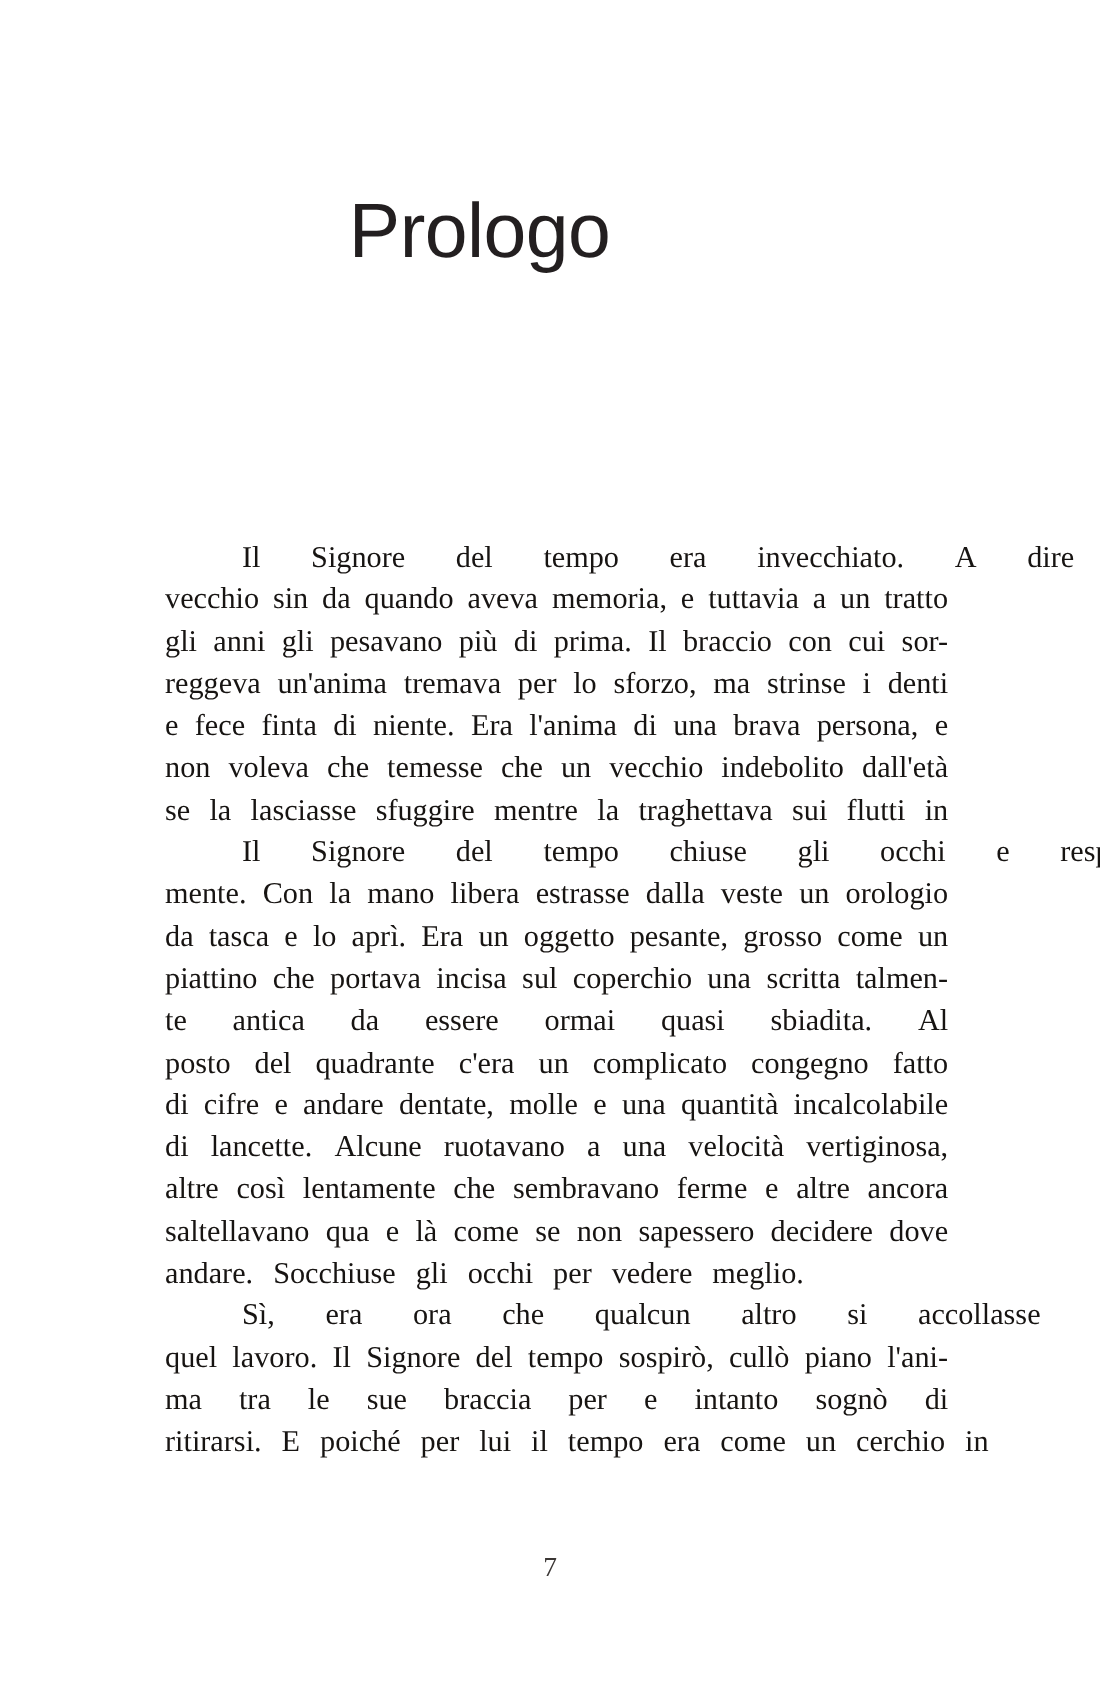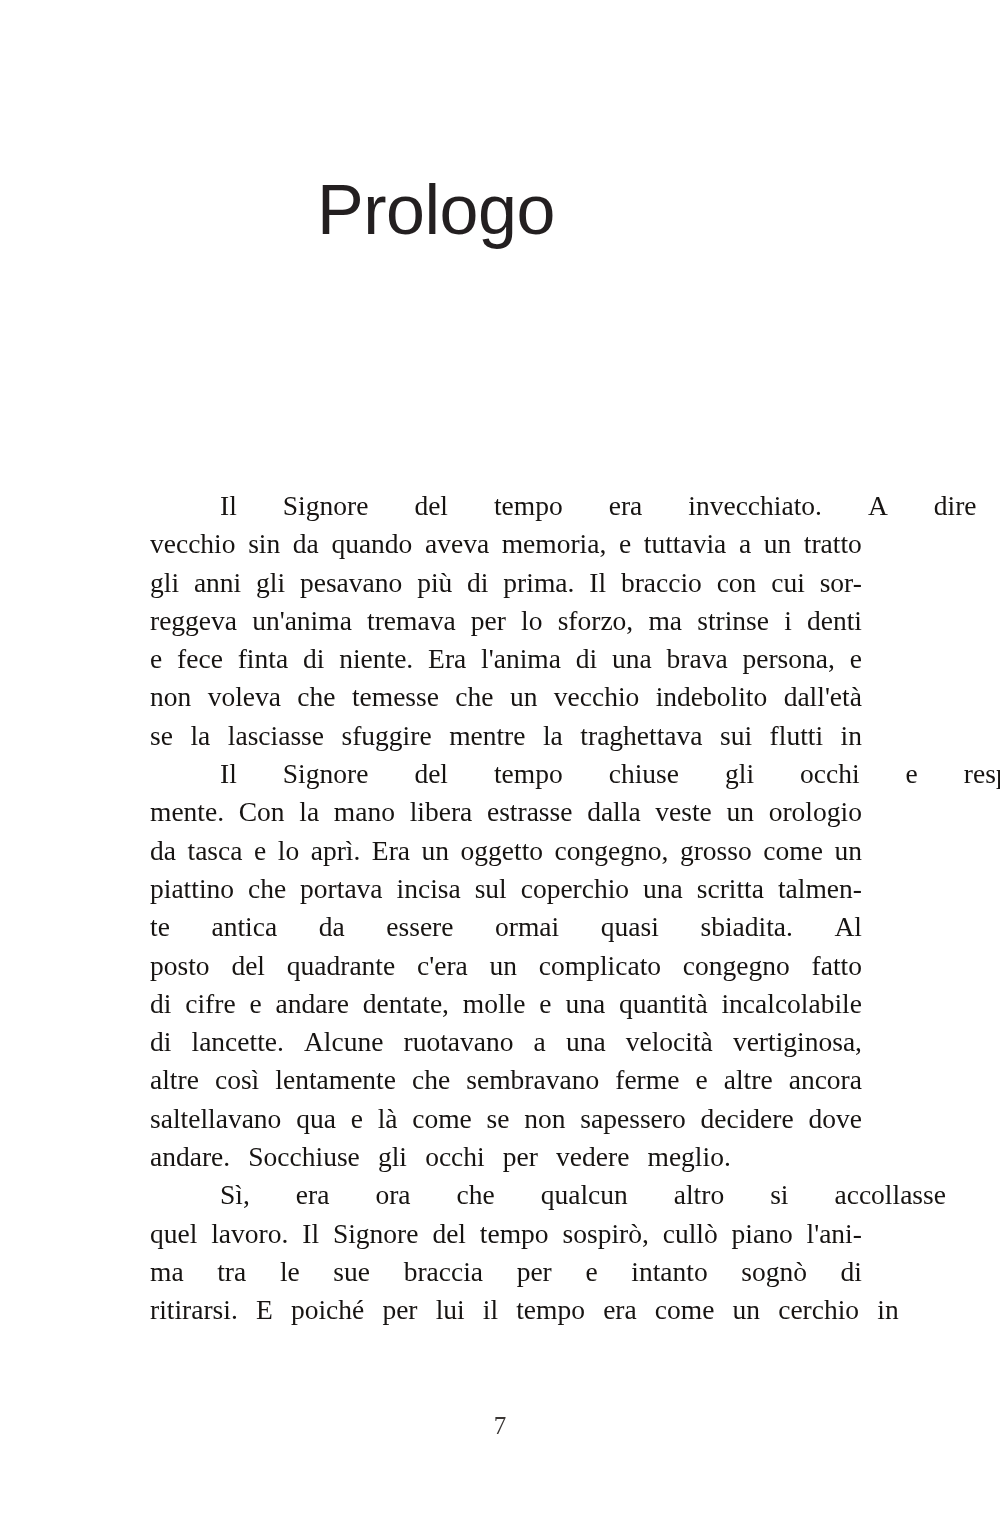--- a/index.html
+++ b/index.html
@@ -248,21 +248,21 @@
         <span class="line">
           <span class="words">
             <span>da</span>
             <span>tasca</span>
             <span>e</span>
             <span>lo</span>
             <span>aprì.</span>
             <span>Era</span>
             <span>un</span>
             <span>oggetto</span>
-            <span>congegno,</span>
+            <span>pesante,</span>
             <span>grosso</span>
             <span>come</span>
             <span>un</span>
           </span>
         </span>
         <span class="line">
           <span class="words">
             <span>piattino</span>
             <span>che</span>
             <span>portava</span>

